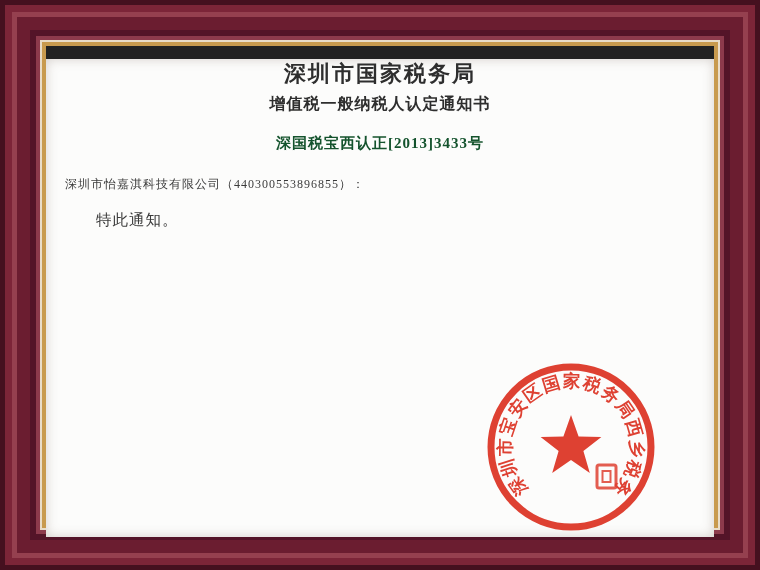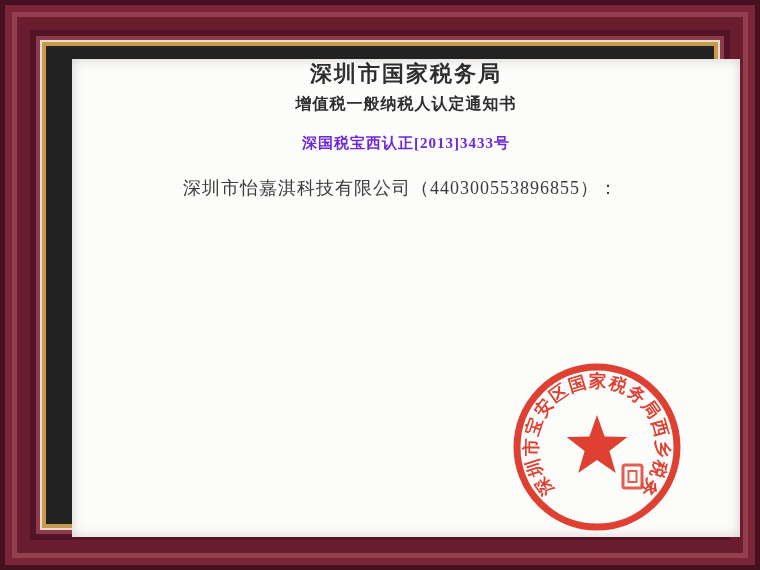--- a/index.html
+++ b/index.html
@@ -15,44 +15,43 @@
   .band-e  { width: 100%; height: 100%; border: 4px solid #8d3a4c; }
   .band-f  { width: 100%; height: 100%; border: 2px solid #e9dcc8; }
   .gold    { width: 100%; height: 100%; border: 4px solid #c89a4e; }
 
   .paper {
     position: relative;
     width: 100%; height: 100%;
     background: #fcfcfb;
     box-shadow: inset 0 0 12px rgba(110, 90, 80, 0.28);
     color: #3b3b3b;
-    margin-left: 26px;
   }
 
   .authority-title {
     margin-top: 13px;
     text-align: center;
     font-size: 22px; font-weight: bold; letter-spacing: 2px;
     color: #2e2e2e;
   }
   .notice-title {
     margin-top: 5px;
     text-align: center;
     font-size: 16px; font-weight: bold; letter-spacing: 1px;
     color: #2e2e2e;
   }
   .doc-number {
     margin-top: 19px;
     text-align: center;
     font-size: 15px; font-weight: bold; letter-spacing: 1px;
-    color: #6d28d9;
+    color: #14532d;
   }
   .addressee {
     margin: 23px 30px 0 19px;
-    font-size: 18px; letter-spacing: 1px; text-align: center;
+    font-size: 12px; letter-spacing: 1px;
   }
   .body-line-1 {
     margin: 20px 18px 0 19px;
     text-indent: 2em;
     font-size: 15.5px; letter-spacing: 1px;
   }
   .body-line-2 {
     margin: 13px 18px 0 19px;
     font-size: 15.5px; letter-spacing: 1px;
   }
@@ -96,20 +95,21 @@
                   <div class="authority-title">深圳市国家税务局</div>
 
                   <div class="notice-title">增值税一般纳税人认定通知书</div>
 
                   <div class="doc-number">深国税宝西认正[2013]3433号</div>
 
                   <div class="addressee">深圳市怡嘉淇科技有限公司（440300553896855）：</div>
 
 
 
+                  <div class="closing">特此通知。</div>
 
                   <div class="seal">
                     <svg viewBox="0 0 176 176" xmlns="http://www.w3.org/2000/svg">
 
                       <circle cx="88" cy="88" r="80" fill="none" stroke="#dc3222" stroke-width="7"></circle>
 
                       <polygon fill="#dc3222" points="88,56 95.6,77.5 118.4,78.1 100.4,92.0 106.8,113.9 88,101 69.2,113.9 75.6,92.0 57.6,78.1 80.4,77.5"></polygon>
 
                       <path id="seal-arc" d="M45.6,130.4 A60,60 0 1 1 130.4,130.4" fill="none"></path>
                       <text font-size="17.5" font-weight="bold" letter-spacing="1.5" fill="#dc3222" font-family="Liberation Serif, DejaVu Serif, serif">

